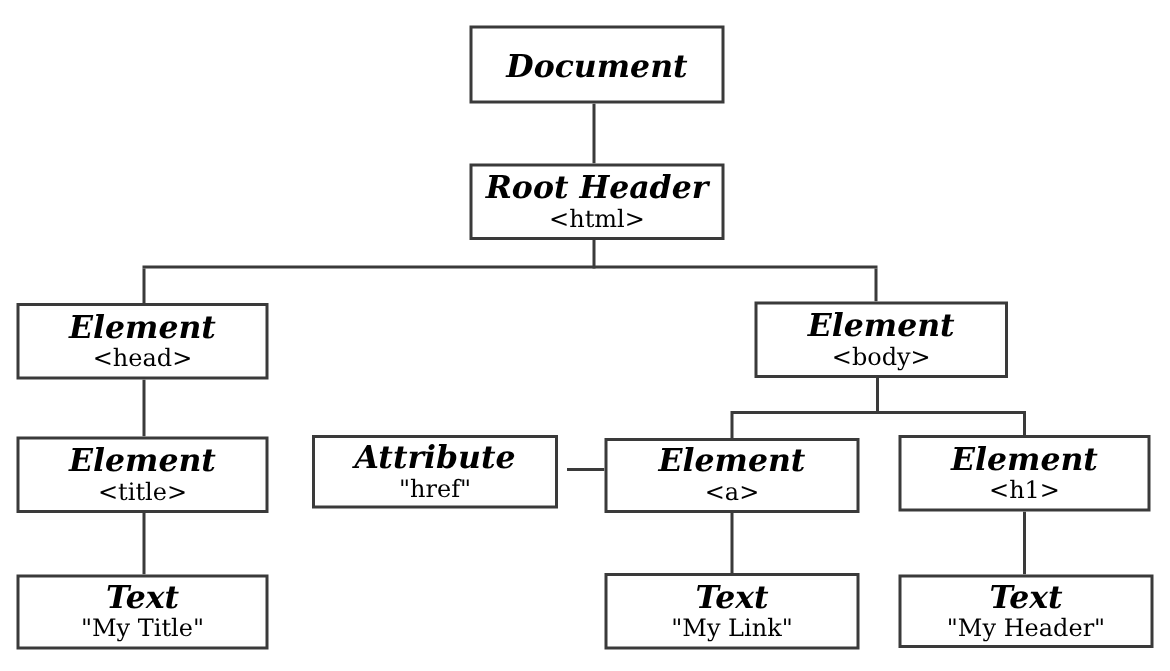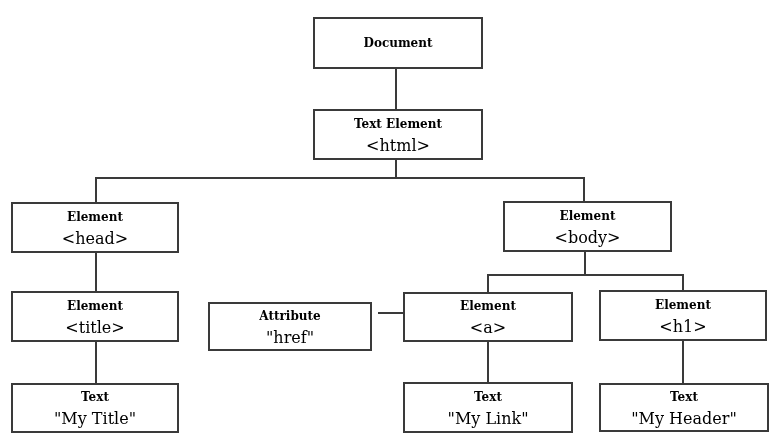--- a/index.html
+++ b/index.html
@@ -23,23 +23,24 @@
     display: flex;
     flex-direction: column;
     justify-content: center;
     align-items: center;
     text-align: center;
     color: var(--text, #000000);
     z-index: 2;
   }
   .node-label {
     font-weight: bold;
-    font-size: 12px;
+    font-size: 21px;
     line-height: 21px;
     white-space: nowrap;
+    font-style: italic;
   }
   .node-value {
     font-size: 16px;
     line-height: 21px;
     white-space: nowrap;
     text-align: center;
   }
   .connector {
     position: absolute;
     background: var(--line, #3a3a3a);
@@ -61,36 +62,36 @@
     <div class="connector" style="left: 487px; top: 274px; width: 197px; height: 2px;"></div>
     <div class="connector" style="left: 487px; top: 276px; width: 2px; height: 16px;"></div>
     <div class="connector" style="left: 682px; top: 276px; width: 2px; height: 14px;"></div>
     <div class="connector" style="left: 487px; top: 342px; width: 2px; height: 40px;"></div>
     <div class="connector" style="left: 682px; top: 341px; width: 2px; height: 42px;"></div>
     <div class="connector" style="left: 378px; top: 312px; width: 25px; height: 2px;"></div>
     <div class="node" style="left: 313px; top: 17px; width: 170px; height: 52px;">
       <div class="node-label">Document</div>
     </div>
     <div class="node" style="left: 313px; top: 109px; width: 170px; height: 51px;">
-      <div class="node-label">Text Element</div>
+      <div class="node-label">Root Header</div>
       <div class="node-value">&lt;html&gt;</div>
     </div>
     <div class="node" style="left: 11px; top: 202px; width: 168px; height: 51px;">
       <div class="node-label">Element</div>
       <div class="node-value">&lt;head&gt;</div>
     </div>
     <div class="node" style="left: 503px; top: 201px; width: 169px; height: 51px;">
       <div class="node-label">Element</div>
       <div class="node-value">&lt;body&gt;</div>
     </div>
     <div class="node" style="left: 11px; top: 291px; width: 168px; height: 51px;">
       <div class="node-label">Element</div>
       <div class="node-value">&lt;title&gt;</div>
     </div>
-    <div class="node" style="left: 208px; top: 302px; width: 164px; height: 49px;">
+    <div class="node" style="left: 208px; top: 290px; width: 164px; height: 49px;">
       <div class="node-label">Attribute</div>
       <div class="node-value">"href"</div>
     </div>
     <div class="node" style="left: 403px; top: 292px; width: 170px; height: 50px;">
       <div class="node-label">Element</div>
       <div class="node-value">&lt;a&gt;</div>
     </div>
     <div class="node" style="left: 599px; top: 290px; width: 168px; height: 51px;">
       <div class="node-label">Element</div>
       <div class="node-value">&lt;h1&gt;</div>

